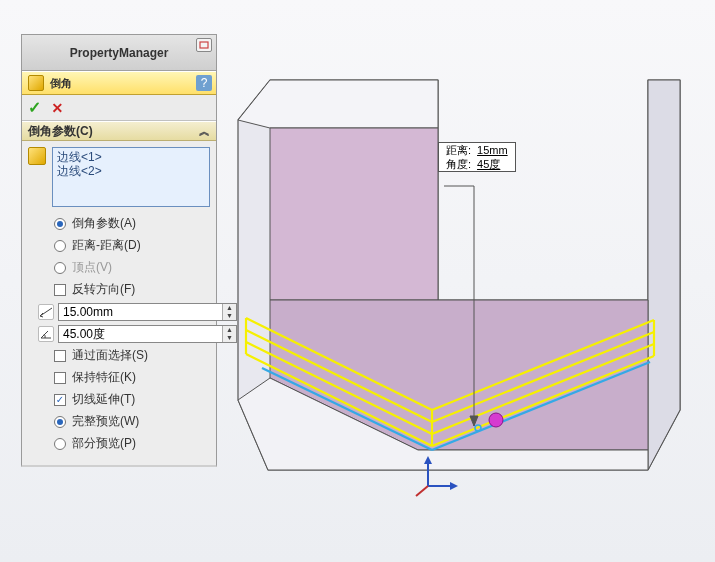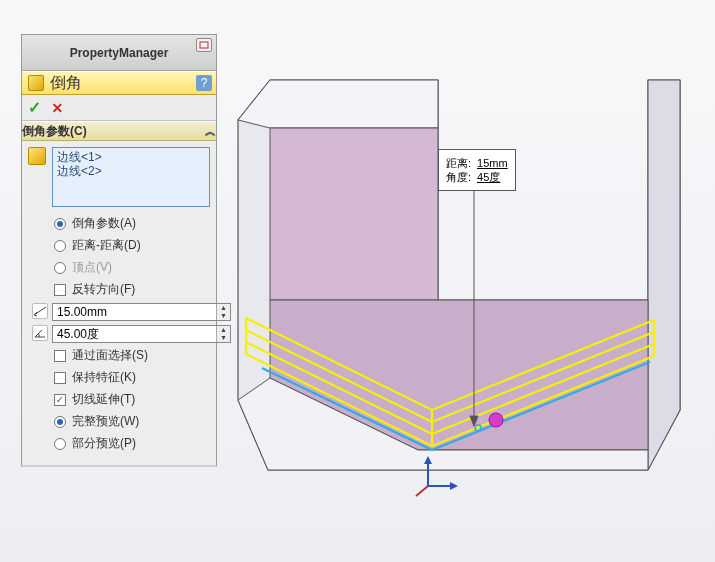--- a/index.html
+++ b/index.html
@@ -3,43 +3,43 @@
 <meta charset="utf-8">
 <style>
   * { box-sizing: border-box; margin: 0; padding: 0; font-family: "Microsoft YaHei", sans-serif; }
   body { width: 715px; height: 562px; background: #f0f0f0; position: relative; overflow: hidden; }
   .viewport { position: absolute; inset: 0; background: linear-gradient(180deg,#f8f8fa 0%,#eceef2 100%); }
   .panel { position: absolute; left: 21px; top: 34px; width: 196px; background: #e8e8e8; border: 1px solid #9a9a9a; border-bottom: 2px solid #cfcfcf; }
   .pm-titlebar { height: 36px; background: linear-gradient(180deg,#e5e5e5,#cfcfcf); border-bottom:1px solid #a0a0a0; display:flex; align-items:center; justify-content:center; font-size:12px; font-weight:bold; color:#333; position:relative; }
   .pm-pin { position:absolute; right:4px; top:3px; width:16px; height:14px; border:1px solid #888; background:#f4f4f4; border-radius:2px; display:flex; align-items:center; justify-content:center; }
   .feature-title { height:24px; background: linear-gradient(180deg,#fff6b5,#ffe06a); border-top:1px solid #fff; border-bottom:1px solid #c0a030; display:flex; align-items:center; padding:0 6px; position:relative; }
   .feature-title .cube { width:16px; height:16px; background: linear-gradient(135deg,#ffe27a,#e0a800); border:1px solid #b48a00; margin-right:6px; border-radius:2px; }
-  .feature-title span { font-size:16px; font-weight:normal; color:#333; }
+  .feature-title span { font-size:11px; font-weight:bold; color:#333; }
   .feature-title .help { position:absolute; right:4px; width:16px; height:16px; background:#6fa0d0; color:#fff; border-radius:2px; font-size:12px; display:flex; align-items:center; justify-content:center; }
   .ok-cancel { height:26px; background:#ebebeb; display:flex; align-items:center; gap:10px; padding:0 6px; border-bottom:1px solid #c0c0c0; }
   .ok { color:#2da41f; font-size:16px; font-weight:bold; }
   .cancel { color:#cc2222; font-size:14px; font-weight:bold; }
-  .sect-head { height:20px; background: linear-gradient(180deg,#f4eed0,#e6dca2); border-top:1px solid #fff; border-bottom:1px solid #bcae70; display:flex; align-items:center; justify-content:space-between; padding:0 0; font-size:12px; font-weight:bold; color:#333; }
+  .sect-head { height:20px; background: linear-gradient(180deg,#f4eed0,#e6dca2); border-top:1px solid #fff; border-bottom:1px solid #bcae70; display:flex; align-items:center; justify-content:space-between; padding:0 6px; font-size:12px; font-weight:bold; color:#333; }
   .chev { font-size:11px; color:#555; }
   .sect-body { background:#ededed; padding:6px 6px 8px 6px; font-size:12px; color:#333; }
   .sel-row { display:flex; align-items:flex-start; gap:6px; margin-bottom:8px;justify-content:flex-end; }
   .sel-icon { width:18px; height:18px; background: linear-gradient(135deg,#ffe27a,#e0a800); border:1px solid #b48a00; border-radius:2px; }
   .sel-box { flex:1; height:60px; border:1px solid #6a8fbf; background:#e6f0fd; padding:2px 4px; font-size:12px; color:#2a4a7a; line-height:14px; overflow:hidden; }
   .radio-row, .check-row { display:flex; align-items:center; gap:6px; margin-left:26px; margin-bottom:5px; font-size:12px; }
   .radio { width:12px; height:12px; border:1px solid #777; border-radius:50%; background:#fff; position:relative; }
   .radio.on::after { content:""; position:absolute; inset:2px; border-radius:50%; background:#2a66bb; }
   .check { width:12px; height:12px; border:1px solid #777; background:#fff; font-size:10px; line-height:10px; text-align:center; color:#2a66bb; }
-  .param-row { display:flex; gap:4px; margin:4px 0 4px 4px; }
+  .param-row { display:flex; align-items:center; gap:4px; margin:4px 0 4px 10px; }
   .param-row .picon { width:20px; height:16px; display:flex; align-items:center; justify-content:center; border:1px solid #bbb; background:#fff; border-radius:2px; }
   .param-row .picon svg { width:14px; height:12px; }
   .spinner { flex:1; display:flex; border:1px solid #888; background:#fff; height:18px; }
   .spinner input { flex:1; border:none; padding:0 4px; font-size:12px; outline:none; background:#fff; }
   .spin-btns { width:14px; display:flex; flex-direction:column; border-left:1px solid #aaa; }
   .spin-btns div { flex:1; font-size:7px; text-align:center; line-height:8px; background:#eee; color:#444; }
-  .callout { position:absolute; left:438px; top:149px; background:#fff; border:1px solid #555; font-size:11px; padding:6px 4px; line-height:14px; z-index:5; }
+  .callout { position:absolute; left:438px; top:142px; background:#fff; border:1px solid #555; font-size:11px; padding:0 4px; line-height:14px; z-index:5; }
   .callout table { border-collapse:collapse; }
   .callout td { padding:0 3px; }
   .callout td.v { text-decoration:underline; }
   .triad { position:absolute; left:416px; top:456px; width:42px; height:42px; }
   .triad svg { width:42px; height:42px; overflow:visible; }
   .model { position:absolute; left:218px; top:50px; width:478px; height:478px; }
   .model svg { width:478px; height:478px; overflow:visible; }
 </style>
 </head>
 <body>

